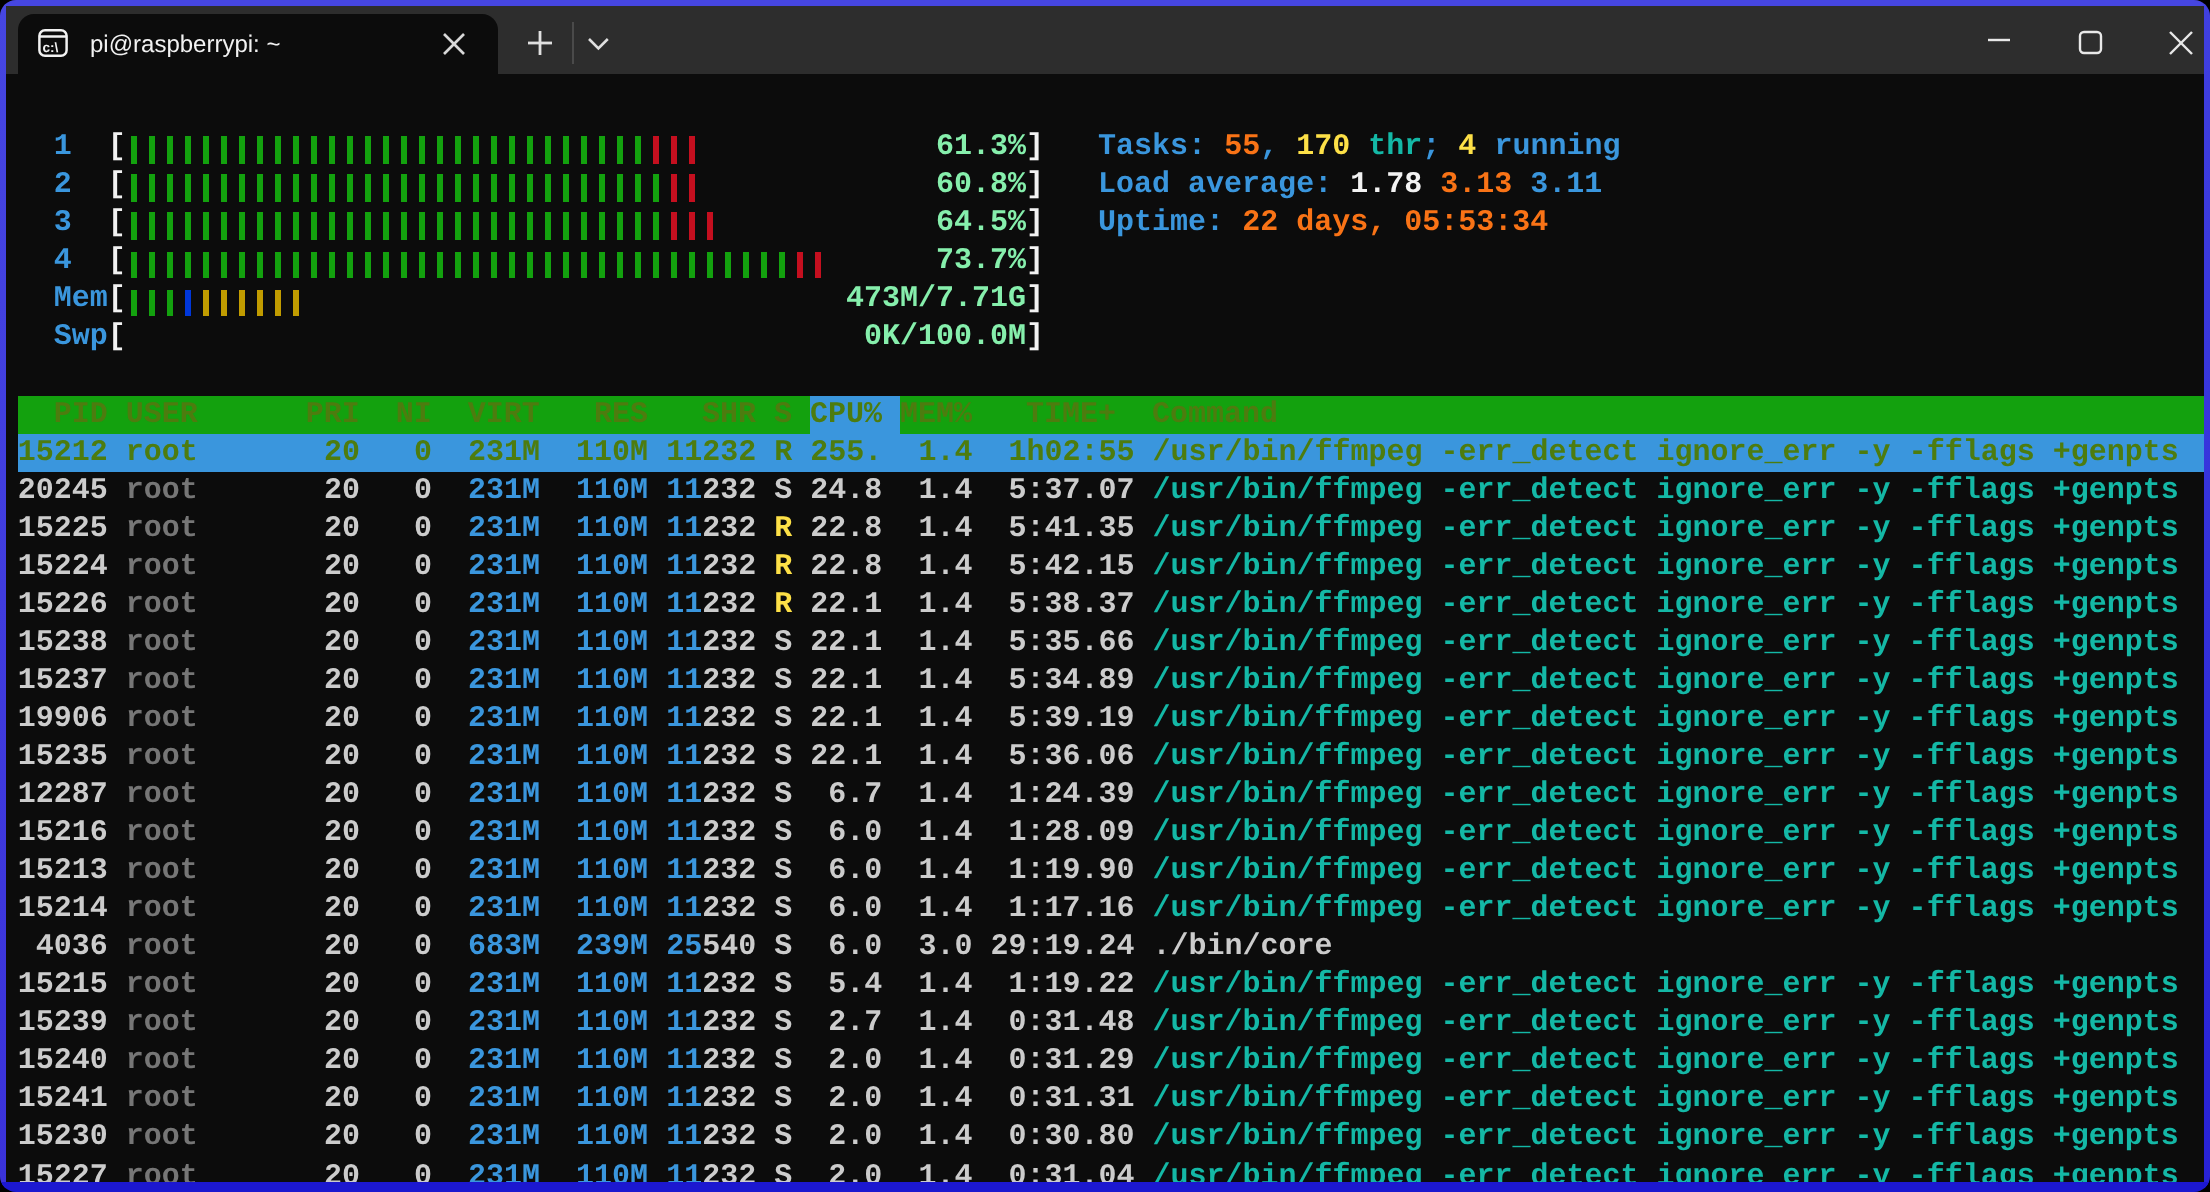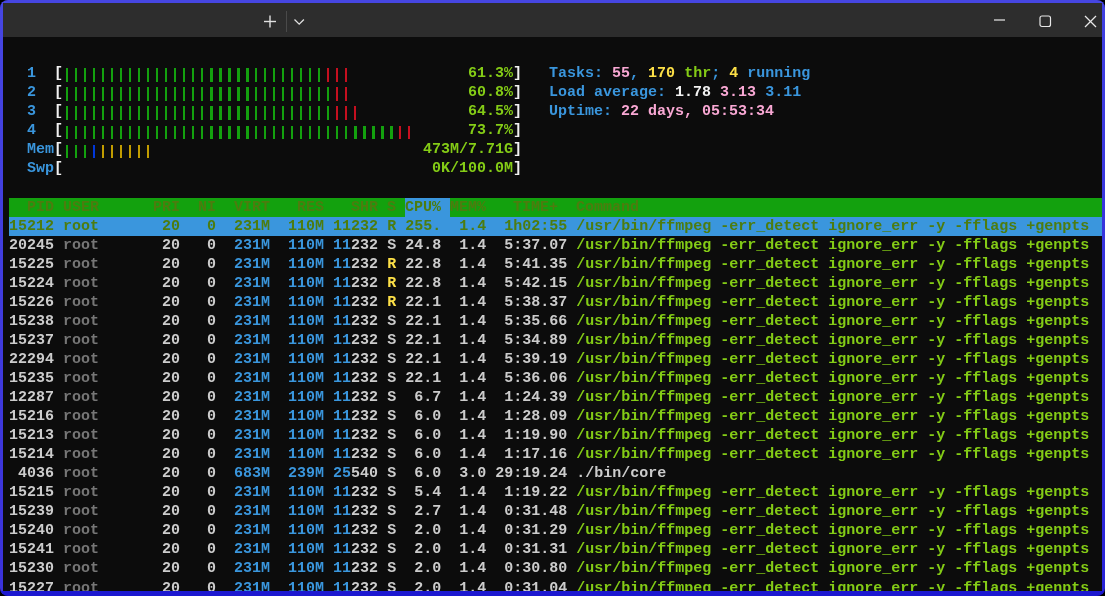--- a/index.html
+++ b/index.html
@@ -6,22 +6,22 @@
 .bt{position:absolute;left:0;top:0;width:1105px;height:3px;background:#4646e2}
 .bl{position:absolute;left:0;top:0;width:3px;height:596px;background:linear-gradient(#4646e2,#3a32da)}
 .br{position:absolute;right:0;top:0;width:3px;height:596px;background:linear-gradient(#4040e0,#2822d6)}
 .bb{position:absolute;left:0;bottom:0;width:1105px;height:5px;background:#1c18d0}
 #tabbar{position:absolute;left:3px;top:3px;width:1099px;height:34px;background:#2d2d2d}
 #tab{position:absolute;left:6px;top:4px;width:240px;height:33px;background:#0c0c0c;border-radius:8px 8px 0 0}
 #tab .title{position:absolute;left:36px;top:8px;font:12px "Liberation Sans",sans-serif;color:#f2f2f2;white-space:pre}
 #content{position:absolute;left:3px;top:37px;width:1099px;height:554.3px;background:#0c0c0c;overflow:hidden}
 pre{position:absolute;left:5.90px;top:27.25px;font:bold 15px/19.05px "Liberation Mono",monospace;color:#CCCCCC;white-space:pre}
 i{font-style:normal}
-.b{color:#3A96DD}.C{color:#f9a8d4}.gd{color:#84cc16}.gb{color:#fde047}
-.w{color:#CCCCCC}.m{color:#84cc16}.W{color:#F2F2F2}.d{color:#767676}.k{color:#4d7c0f}
+.b{color:#3A96DD}.C{color:#f97316}.gd{color:#14b8a6}.gb{color:#fde047}
+.w{color:#CCCCCC}.m{color:#86efac}.W{color:#F2F2F2}.d{color:#767676}.k{color:#4d7c0f}
 .bar{position:absolute;height:13.6px}
 .rowbg{position:absolute;width:1093.0px;height:19.05px}
 svg{position:absolute}
 </style></head><body>
 <div id="win">
  <div id="content">
   <div class="rowbg" style="left:5.90px;top:160.60px;background:#13A10E"></div>
   <div class="rowbg" style="left:401.90px;top:160.60px;width:45.00px;background:#3A96DD"></div>
   <div class="rowbg" style="left:5.90px;top:179.65px;background:#3A96DD"></div>
   <div class="bar" style="left:59.90px;top:31.35px;width:261.00px;background:repeating-linear-gradient(90deg,transparent 0 2.7px,#13A10E 2.7px 5.5px,transparent 5.5px 9.0000px)"></div>
@@ -43,35 +43,47 @@
 <i class="b">  Swp</i><i class="W">[</i>                                         <i class="m">0K/100.0M</i><i class="W">]</i>
 
 <i class="k">  PID USER      PRI  NI  VIRT   RES   SHR S CPU% MEM%   TIME+  Command</i>
 <i class="k">15212</i> <i class="k">root     </i> <i class="k"> 20</i> <i class="k">  0</i> <i class="k"> 231M</i> <i class="k"> 110M</i> <i class="k">11</i><i class="k">232</i> <i class="k">R</i> <i class="k">255.</i> <i class="k"> 1.4</i> <i class="k"> 1h02:55</i> <i class="k">/usr/bin/ffmpeg -err_detect ignore_err -y -fflags +genpts</i>
 <i class="w">20245</i> <i class="d">root     </i> <i class="w"> 20</i> <i class="w">  0</i> <i class="b"> 231M</i> <i class="b"> 110M</i> <i class="b">11</i><i class="w">232</i> <i class="w">S</i> <i class="w">24.8</i> <i class="w"> 1.4</i> <i class="w"> 5:37.07</i> <i class="gd">/usr/bin/ffmpeg -err_detect ignore_err -y -fflags +genpts</i>
 <i class="w">15225</i> <i class="d">root     </i> <i class="w"> 20</i> <i class="w">  0</i> <i class="b"> 231M</i> <i class="b"> 110M</i> <i class="b">11</i><i class="w">232</i> <i class="gb">R</i> <i class="w">22.8</i> <i class="w"> 1.4</i> <i class="w"> 5:41.35</i> <i class="gd">/usr/bin/ffmpeg -err_detect ignore_err -y -fflags +genpts</i>
 <i class="w">15224</i> <i class="d">root     </i> <i class="w"> 20</i> <i class="w">  0</i> <i class="b"> 231M</i> <i class="b"> 110M</i> <i class="b">11</i><i class="w">232</i> <i class="gb">R</i> <i class="w">22.8</i> <i class="w"> 1.4</i> <i class="w"> 5:42.15</i> <i class="gd">/usr/bin/ffmpeg -err_detect ignore_err -y -fflags +genpts</i>
 <i class="w">15226</i> <i class="d">root     </i> <i class="w"> 20</i> <i class="w">  0</i> <i class="b"> 231M</i> <i class="b"> 110M</i> <i class="b">11</i><i class="w">232</i> <i class="gb">R</i> <i class="w">22.1</i> <i class="w"> 1.4</i> <i class="w"> 5:38.37</i> <i class="gd">/usr/bin/ffmpeg -err_detect ignore_err -y -fflags +genpts</i>
 <i class="w">15238</i> <i class="d">root     </i> <i class="w"> 20</i> <i class="w">  0</i> <i class="b"> 231M</i> <i class="b"> 110M</i> <i class="b">11</i><i class="w">232</i> <i class="w">S</i> <i class="w">22.1</i> <i class="w"> 1.4</i> <i class="w"> 5:35.66</i> <i class="gd">/usr/bin/ffmpeg -err_detect ignore_err -y -fflags +genpts</i>
 <i class="w">15237</i> <i class="d">root     </i> <i class="w"> 20</i> <i class="w">  0</i> <i class="b"> 231M</i> <i class="b"> 110M</i> <i class="b">11</i><i class="w">232</i> <i class="w">S</i> <i class="w">22.1</i> <i class="w"> 1.4</i> <i class="w"> 5:34.89</i> <i class="gd">/usr/bin/ffmpeg -err_detect ignore_err -y -fflags +genpts</i>
-<i class="w">22294</i> <i class="d">root     </i> <i class="w"> 20</i> <i class="w">  0</i> <i class="b"> 231M</i> <i class="b"> 110M</i> <i class="b">11</i><i class="w">232</i> <i class="w">S</i> <i class="w">22.1</i> <i class="w"> 1.4</i> <i class="w"> 5:39.19</i> <i class="gd">/usr/bin/ffmpeg -err_detect ignore_err -y -fflags +genpts</i>
+<i class="w">19906</i> <i class="d">root     </i> <i class="w"> 20</i> <i class="w">  0</i> <i class="b"> 231M</i> <i class="b"> 110M</i> <i class="b">11</i><i class="w">232</i> <i class="w">S</i> <i class="w">22.1</i> <i class="w"> 1.4</i> <i class="w"> 5:39.19</i> <i class="gd">/usr/bin/ffmpeg -err_detect ignore_err -y -fflags +genpts</i>
 <i class="w">15235</i> <i class="d">root     </i> <i class="w"> 20</i> <i class="w">  0</i> <i class="b"> 231M</i> <i class="b"> 110M</i> <i class="b">11</i><i class="w">232</i> <i class="w">S</i> <i class="w">22.1</i> <i class="w"> 1.4</i> <i class="w"> 5:36.06</i> <i class="gd">/usr/bin/ffmpeg -err_detect ignore_err -y -fflags +genpts</i>
 <i class="w">12287</i> <i class="d">root     </i> <i class="w"> 20</i> <i class="w">  0</i> <i class="b"> 231M</i> <i class="b"> 110M</i> <i class="b">11</i><i class="w">232</i> <i class="w">S</i> <i class="w"> 6.7</i> <i class="w"> 1.4</i> <i class="w"> 1:24.39</i> <i class="gd">/usr/bin/ffmpeg -err_detect ignore_err -y -fflags +genpts</i>
 <i class="w">15216</i> <i class="d">root     </i> <i class="w"> 20</i> <i class="w">  0</i> <i class="b"> 231M</i> <i class="b"> 110M</i> <i class="b">11</i><i class="w">232</i> <i class="w">S</i> <i class="w"> 6.0</i> <i class="w"> 1.4</i> <i class="w"> 1:28.09</i> <i class="gd">/usr/bin/ffmpeg -err_detect ignore_err -y -fflags +genpts</i>
 <i class="w">15213</i> <i class="d">root     </i> <i class="w"> 20</i> <i class="w">  0</i> <i class="b"> 231M</i> <i class="b"> 110M</i> <i class="b">11</i><i class="w">232</i> <i class="w">S</i> <i class="w"> 6.0</i> <i class="w"> 1.4</i> <i class="w"> 1:19.90</i> <i class="gd">/usr/bin/ffmpeg -err_detect ignore_err -y -fflags +genpts</i>
 <i class="w">15214</i> <i class="d">root     </i> <i class="w"> 20</i> <i class="w">  0</i> <i class="b"> 231M</i> <i class="b"> 110M</i> <i class="b">11</i><i class="w">232</i> <i class="w">S</i> <i class="w"> 6.0</i> <i class="w"> 1.4</i> <i class="w"> 1:17.16</i> <i class="gd">/usr/bin/ffmpeg -err_detect ignore_err -y -fflags +genpts</i>
 <i class="w"> 4036</i> <i class="d">root     </i> <i class="w"> 20</i> <i class="w">  0</i> <i class="b"> 683M</i> <i class="b"> 239M</i> <i class="b">25</i><i class="w">540</i> <i class="w">S</i> <i class="w"> 6.0</i> <i class="w"> 3.0</i> <i class="w">29:19.24</i> <i class="w">./bin/core</i>
 <i class="w">15215</i> <i class="d">root     </i> <i class="w"> 20</i> <i class="w">  0</i> <i class="b"> 231M</i> <i class="b"> 110M</i> <i class="b">11</i><i class="w">232</i> <i class="w">S</i> <i class="w"> 5.4</i> <i class="w"> 1.4</i> <i class="w"> 1:19.22</i> <i class="gd">/usr/bin/ffmpeg -err_detect ignore_err -y -fflags +genpts</i>
 <i class="w">15239</i> <i class="d">root     </i> <i class="w"> 20</i> <i class="w">  0</i> <i class="b"> 231M</i> <i class="b"> 110M</i> <i class="b">11</i><i class="w">232</i> <i class="w">S</i> <i class="w"> 2.7</i> <i class="w"> 1.4</i> <i class="w"> 0:31.48</i> <i class="gd">/usr/bin/ffmpeg -err_detect ignore_err -y -fflags +genpts</i>
 <i class="w">15240</i> <i class="d">root     </i> <i class="w"> 20</i> <i class="w">  0</i> <i class="b"> 231M</i> <i class="b"> 110M</i> <i class="b">11</i><i class="w">232</i> <i class="w">S</i> <i class="w"> 2.0</i> <i class="w"> 1.4</i> <i class="w"> 0:31.29</i> <i class="gd">/usr/bin/ffmpeg -err_detect ignore_err -y -fflags +genpts</i>
 <i class="w">15241</i> <i class="d">root     </i> <i class="w"> 20</i> <i class="w">  0</i> <i class="b"> 231M</i> <i class="b"> 110M</i> <i class="b">11</i><i class="w">232</i> <i class="w">S</i> <i class="w"> 2.0</i> <i class="w"> 1.4</i> <i class="w"> 0:31.31</i> <i class="gd">/usr/bin/ffmpeg -err_detect ignore_err -y -fflags +genpts</i>
 <i class="w">15230</i> <i class="d">root     </i> <i class="w"> 20</i> <i class="w">  0</i> <i class="b"> 231M</i> <i class="b"> 110M</i> <i class="b">11</i><i class="w">232</i> <i class="w">S</i> <i class="w"> 2.0</i> <i class="w"> 1.4</i> <i class="w"> 0:30.80</i> <i class="gd">/usr/bin/ffmpeg -err_detect ignore_err -y -fflags +genpts</i>
 <i class="w">15227</i> <i class="d">root     </i> <i class="w"> 20</i> <i class="w">  0</i> <i class="b"> 231M</i> <i class="b"> 110M</i> <i class="b">11</i><i class="w">232</i> <i class="w">S</i> <i class="w"> 2.0</i> <i class="w"> 1.4</i> <i class="w"> 0:31.04</i> <i class="gd">/usr/bin/ffmpeg -err_detect ignore_err -y -fflags +genpts</i></pre>
  </div>
  <div id="tabbar">
+  <div id="tab">
+   <svg style="left:10px;top:7px" width="15" height="15" viewBox="0 0 15 15" fill="none" stroke="#f2f2f2" stroke-width="1.25">
+     <rect x="0.7" y="1.1" width="13.6" height="12.8" rx="2.8"></rect>
+     <line x1="0.7" y1="4.3" x2="14.3" y2="4.3"></line>
+     <text x="2.2" y="11.8" font-family="Liberation Sans" font-weight="bold" font-size="6.8" fill="#f2f2f2" stroke="none">c:\</text>
+   </svg>
+   <span class="title">pi@raspberrypi: ~</span>
+   <svg style="left:208px;top:4.5px" width="20" height="20" viewBox="0 0 20 20" stroke="#d8d8d8" stroke-width="1.3">
+     <line x1="5" y1="5" x2="15" y2="15"></line>
+          <line x1="15" y1="5" x2="5" y2="15"></line>
+   </svg>
+  </div>
   <svg style="left:258px;top:9px" width="25" height="25" viewBox="0 0 25 25" stroke="#e0e0e0" stroke-width="1.4">
     <line x1="3" y1="9.5" x2="15" y2="9.5"></line>
         <line x1="9" y1="3.5" x2="9" y2="15.5"></line>
   </svg>
   <div style="position:absolute;left:283px;top:8px;width:1px;height:21px;background:#4a4a4a"></div>
   <svg style="left:290px;top:9px" width="20" height="20" viewBox="0 0 20 20" fill="none" stroke="#e0e0e0" stroke-width="1.3">
     <path d="M1.5 7.5 L6.2 12.2 L10.9 7.5"></path>
   </svg>
   <svg style="left:990px;top:14px" width="14" height="8" viewBox="0 0 14 8" fill="none" stroke="#e8e8e8" stroke-width="1.2">
     <line x1="1" y1="3" x2="12" y2="3"></line>

